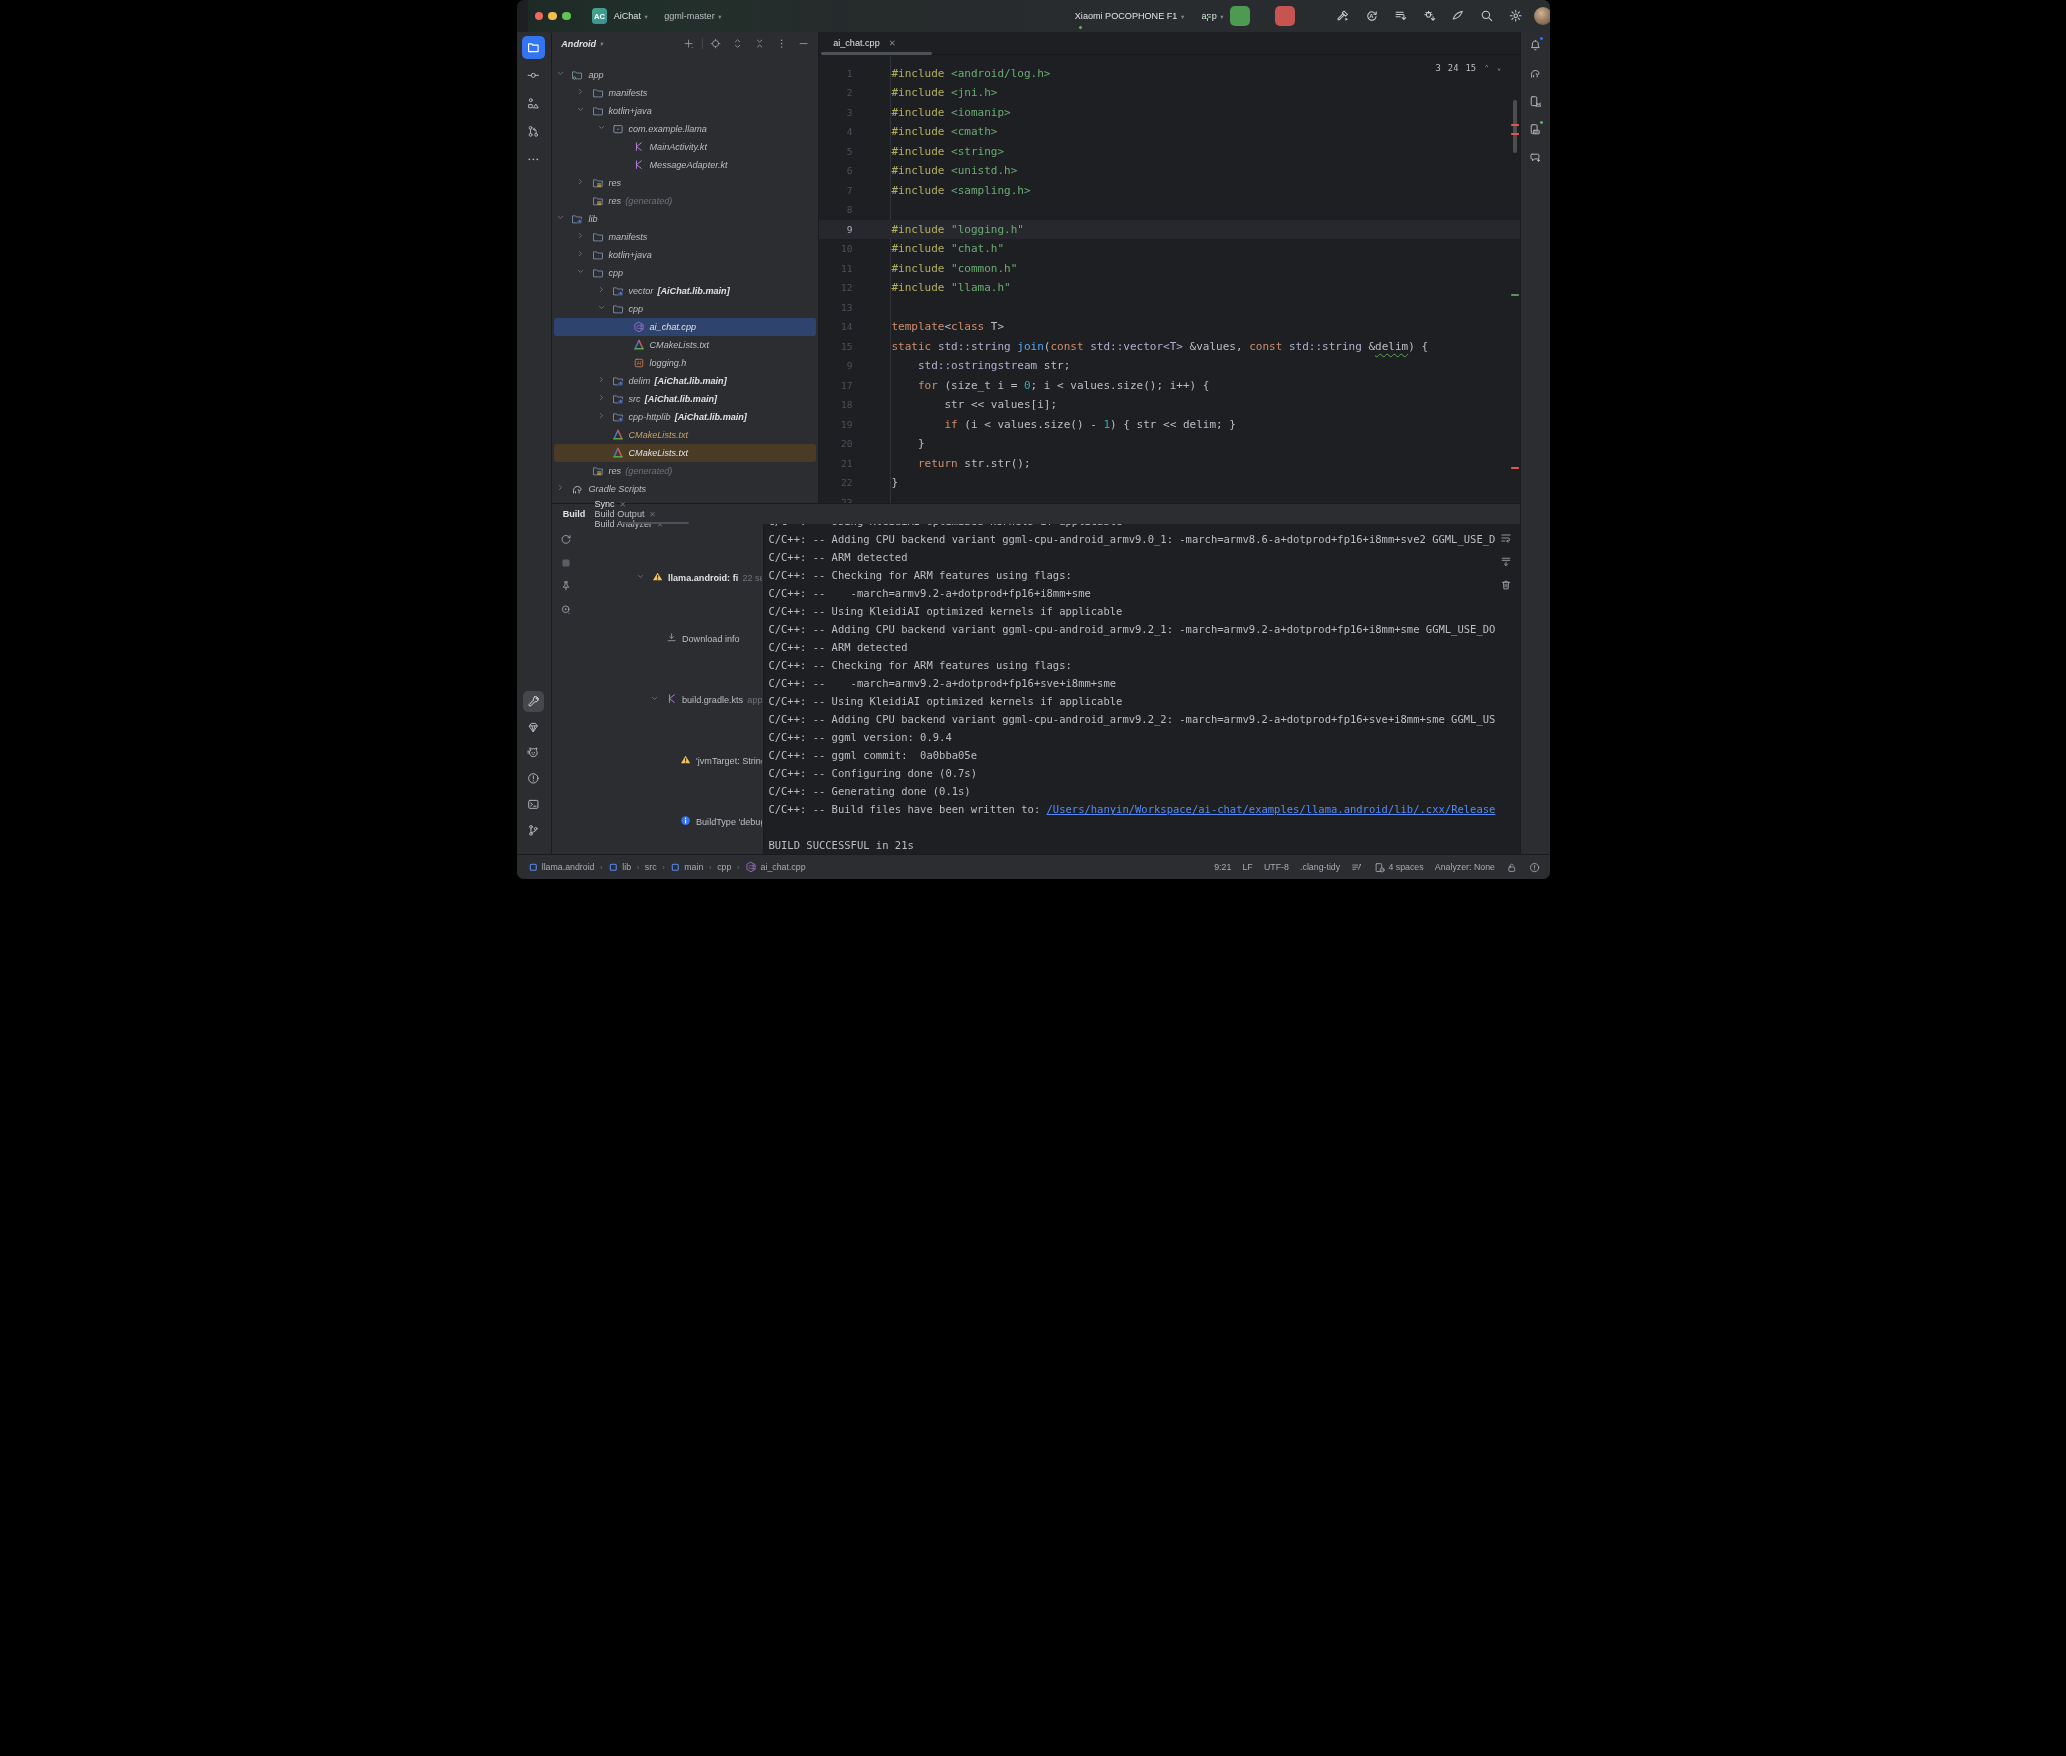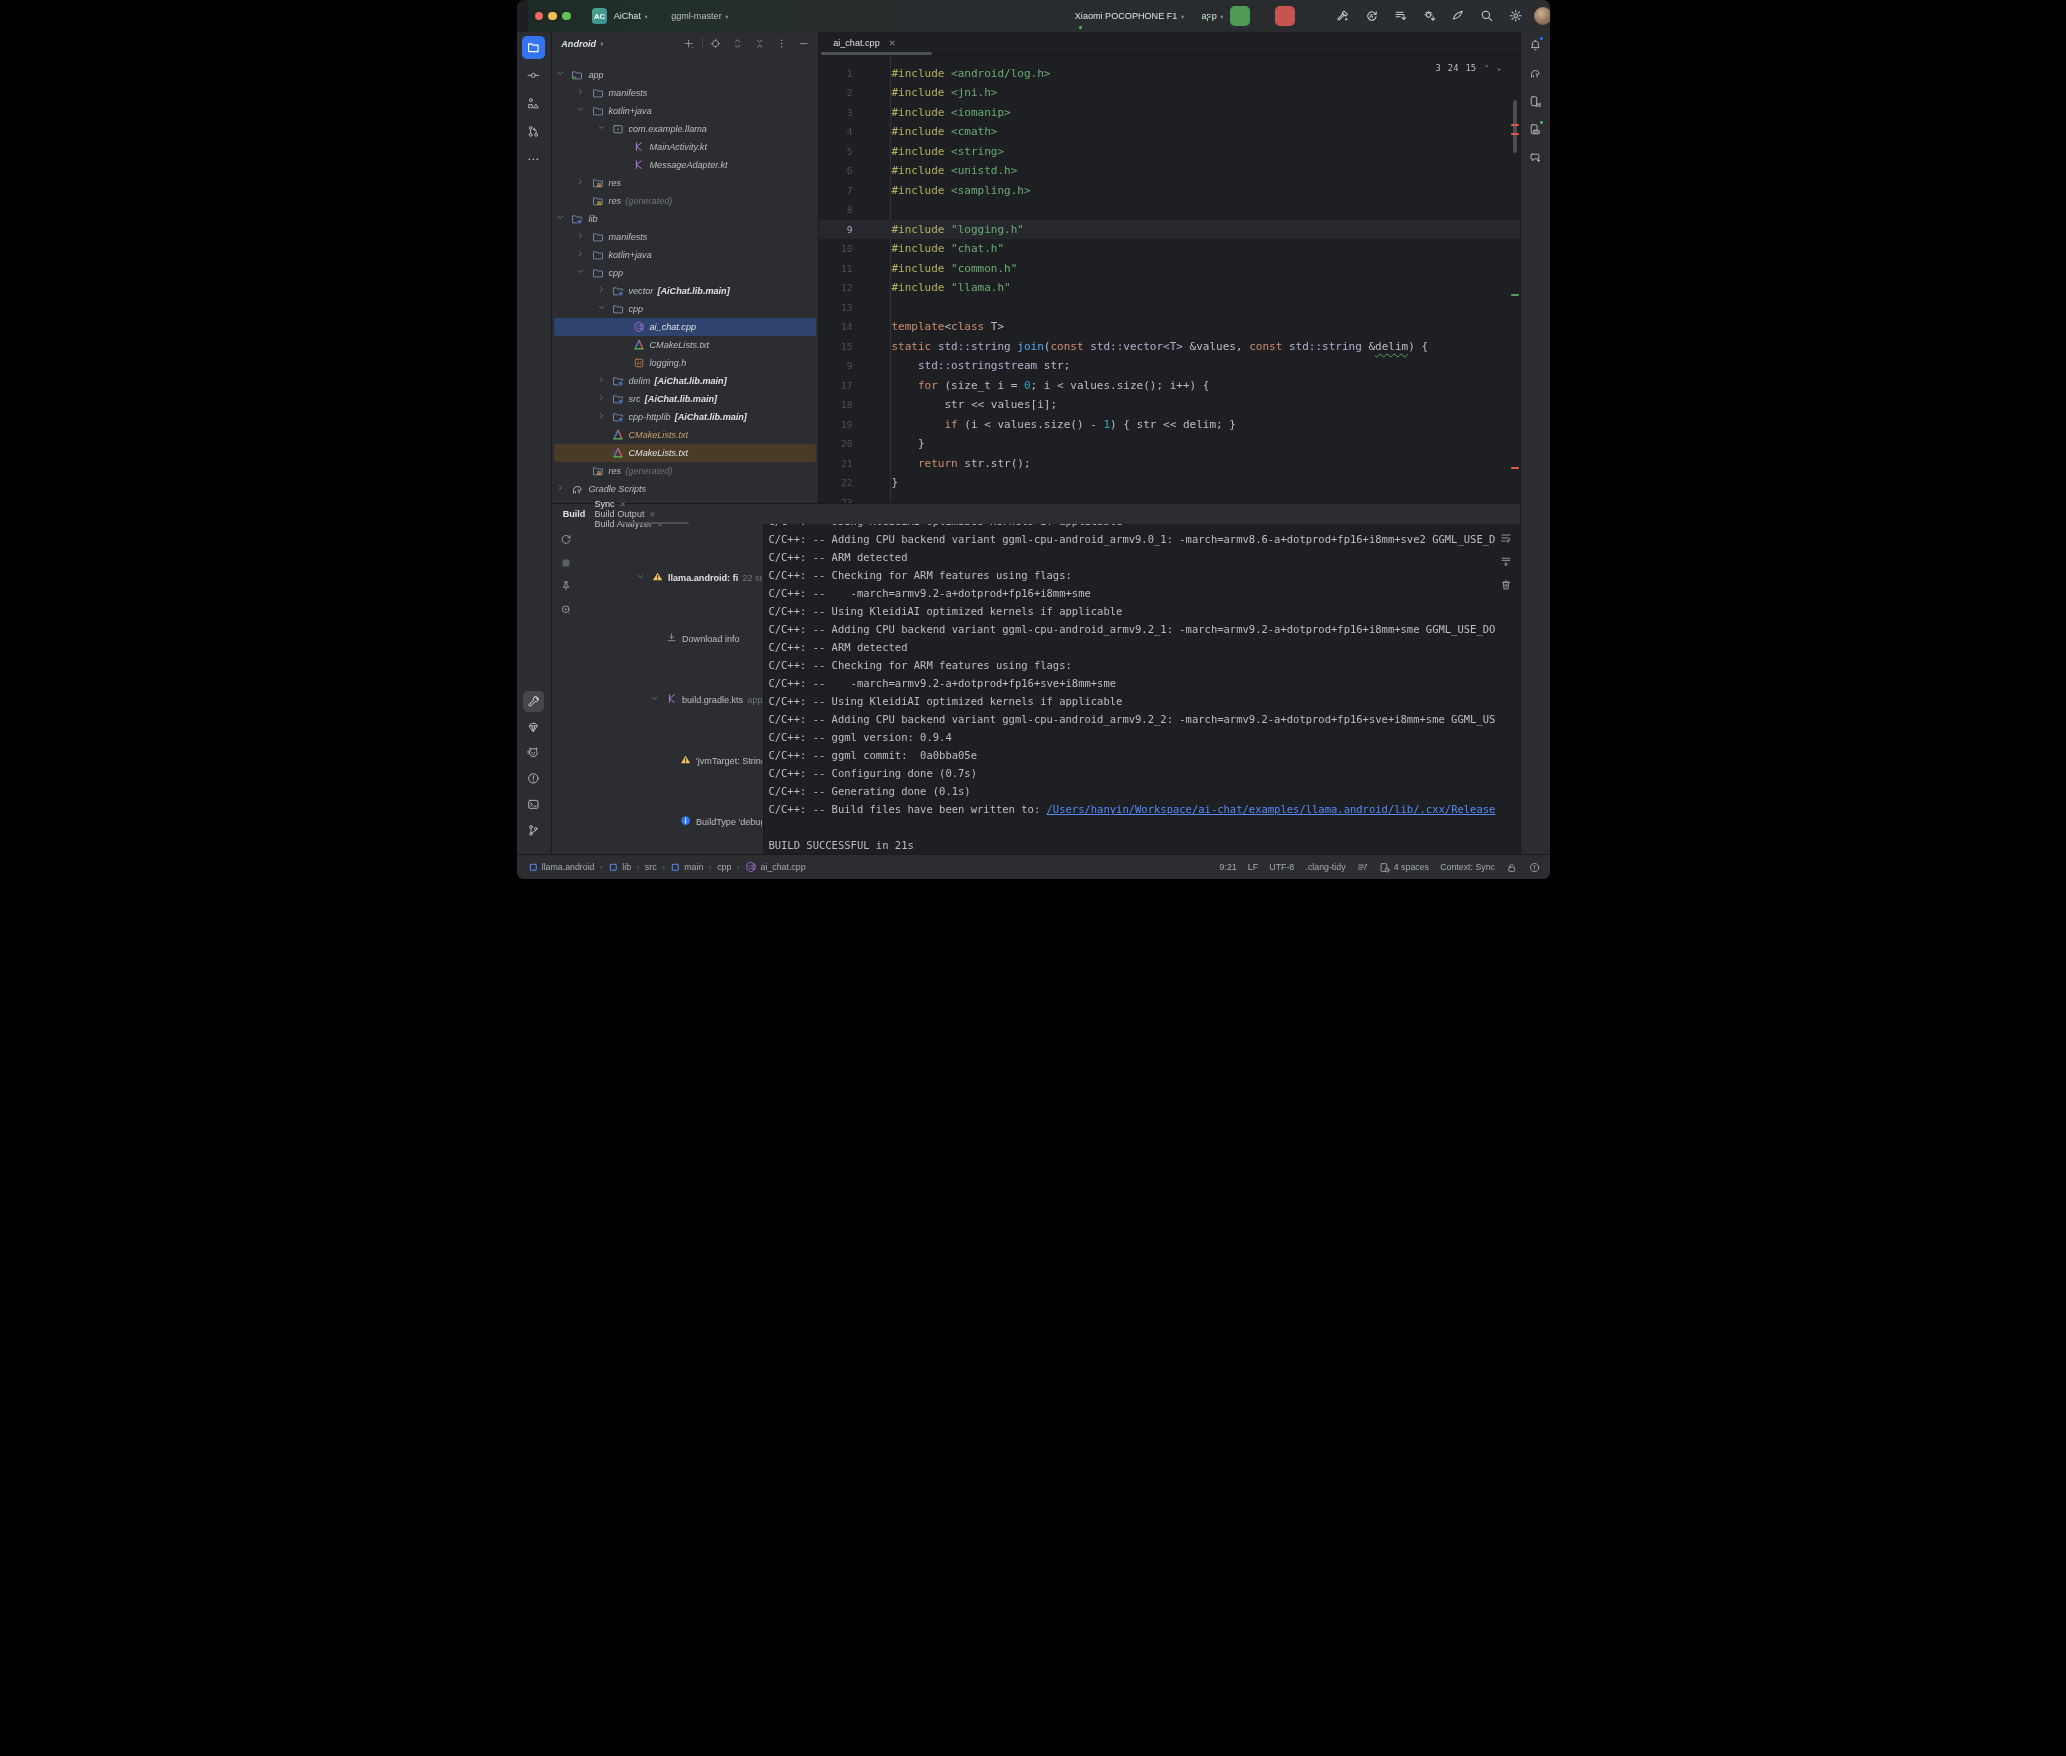--- a/index.html
+++ b/index.html
@@ -121,21 +121,21 @@
     <div class="lights">
       <div class="light l-red"></div>
       <div class="light l-yellow"></div>
       <div class="light l-green"></div>
     </div>
     <div id="app-logo">AC</div>
     <div class="tb-item">
       <span>AiChat</span>
         <span class="chev">▾</span>
     </div>
-    <div class="tb-item tb-muted" style="margin-left:20px;justify-content:flex-end;">
+    <div class="tb-item tb-muted" style="margin-left:13px;justify-content:flex-end;">
       <span class="ic"></span>
       <span>ggml-master</span>
         <span class="chev">▾</span>
     </div>
     <div class="tb-sp"></div>
     <div class="tb-item" style="position:relative;">
       <span class="ic"></span>
       <span class="greendot" style="left:7px;top:14px;"></span>
       <span>Xiaomi POCOPHONE F1</span>
         <span class="chev">▾</span>
@@ -1050,21 +1050,21 @@
           <span class="ic ">
             <svg width="11.2" height="11.2" viewBox="0 0 16 16">
               <rect x="3" y="2.4" width="8" height="11.2" rx="1.2"></rect>
               <circle cx="11.6" cy="11.4" r="2.9" fill="#2B2D30"></circle>
               <circle cx="11.6" cy="11.4" r=".9" fill="currentColor" stroke="none"></circle>
             </svg>
           </span>
           <span>4 spaces</span>
         </span>
         <span class="st-item">
-          <span>Context: Sync</span>
+          <span>Analyzer: None</span>
         </span>
         <span class="st-item">
           <span class="ic ">
             <svg width="11.2" height="11.2" viewBox="0 0 16 16">
               <rect x="4" y="7.2" width="8.4" height="6.2" rx="1.3"></rect>
               <path d="M6 7.2V5.4a2.3 2.3 0 0 1 4.4-.9"></path>
             </svg>
           </span>
         </span>
         <span class="st-item">

